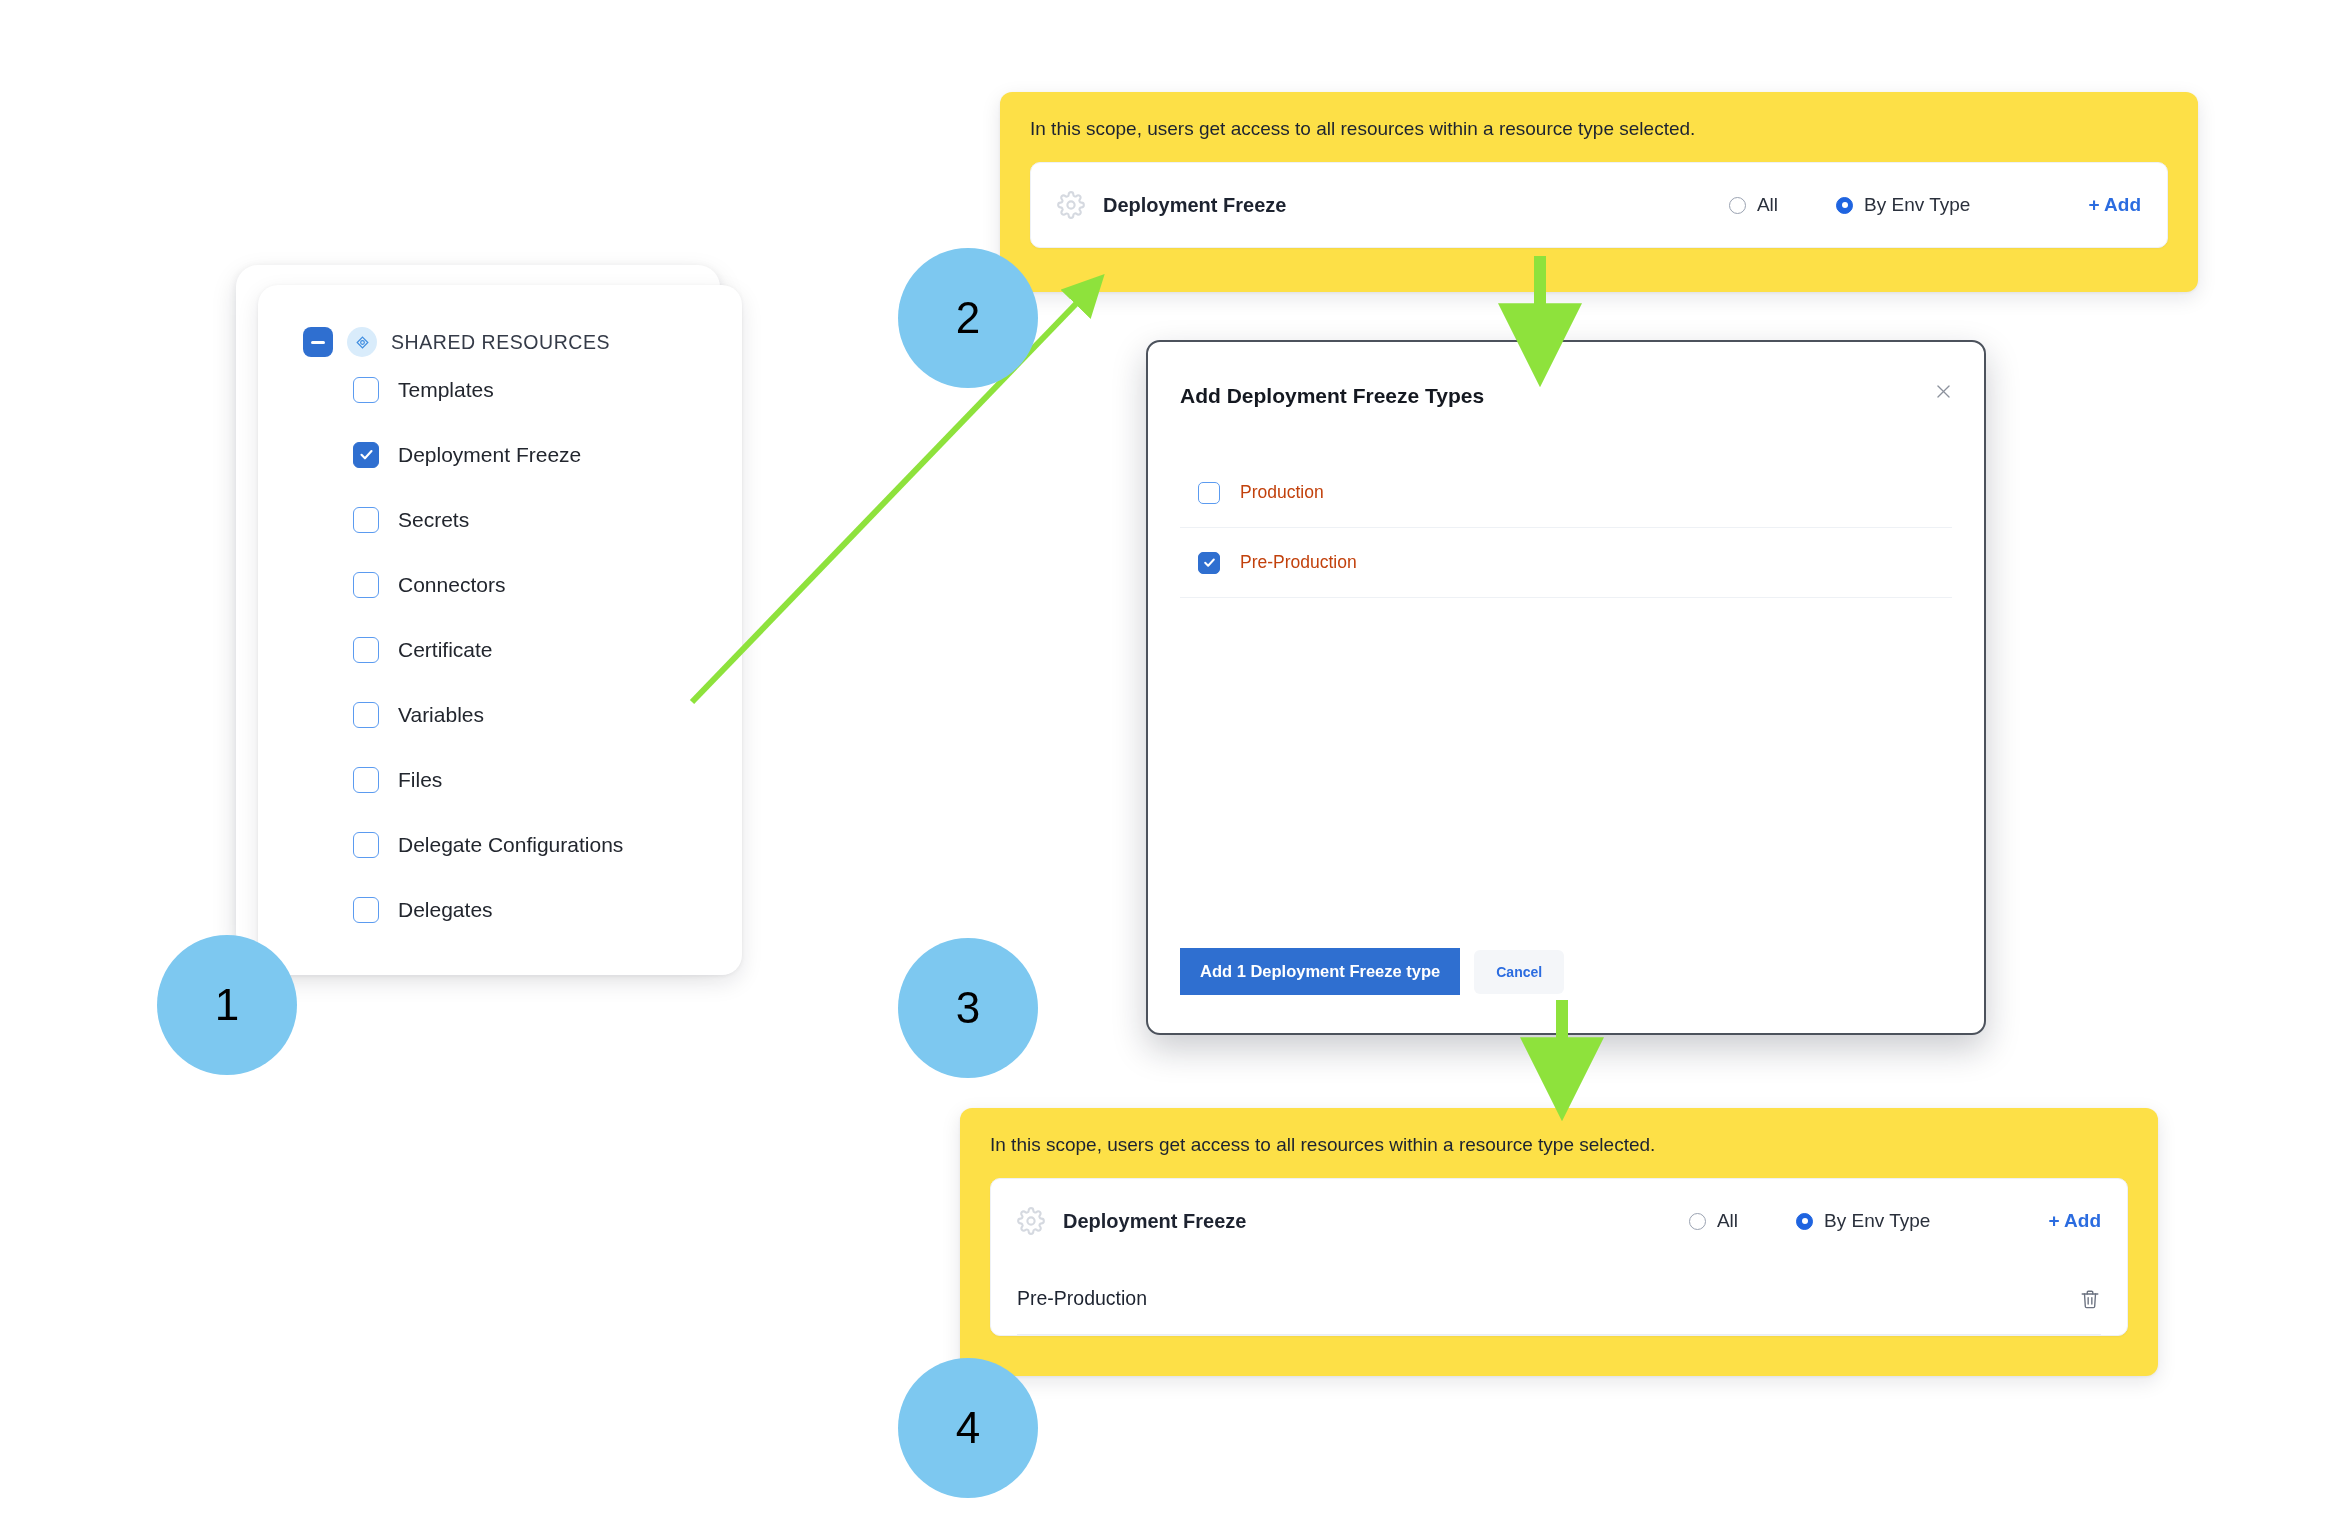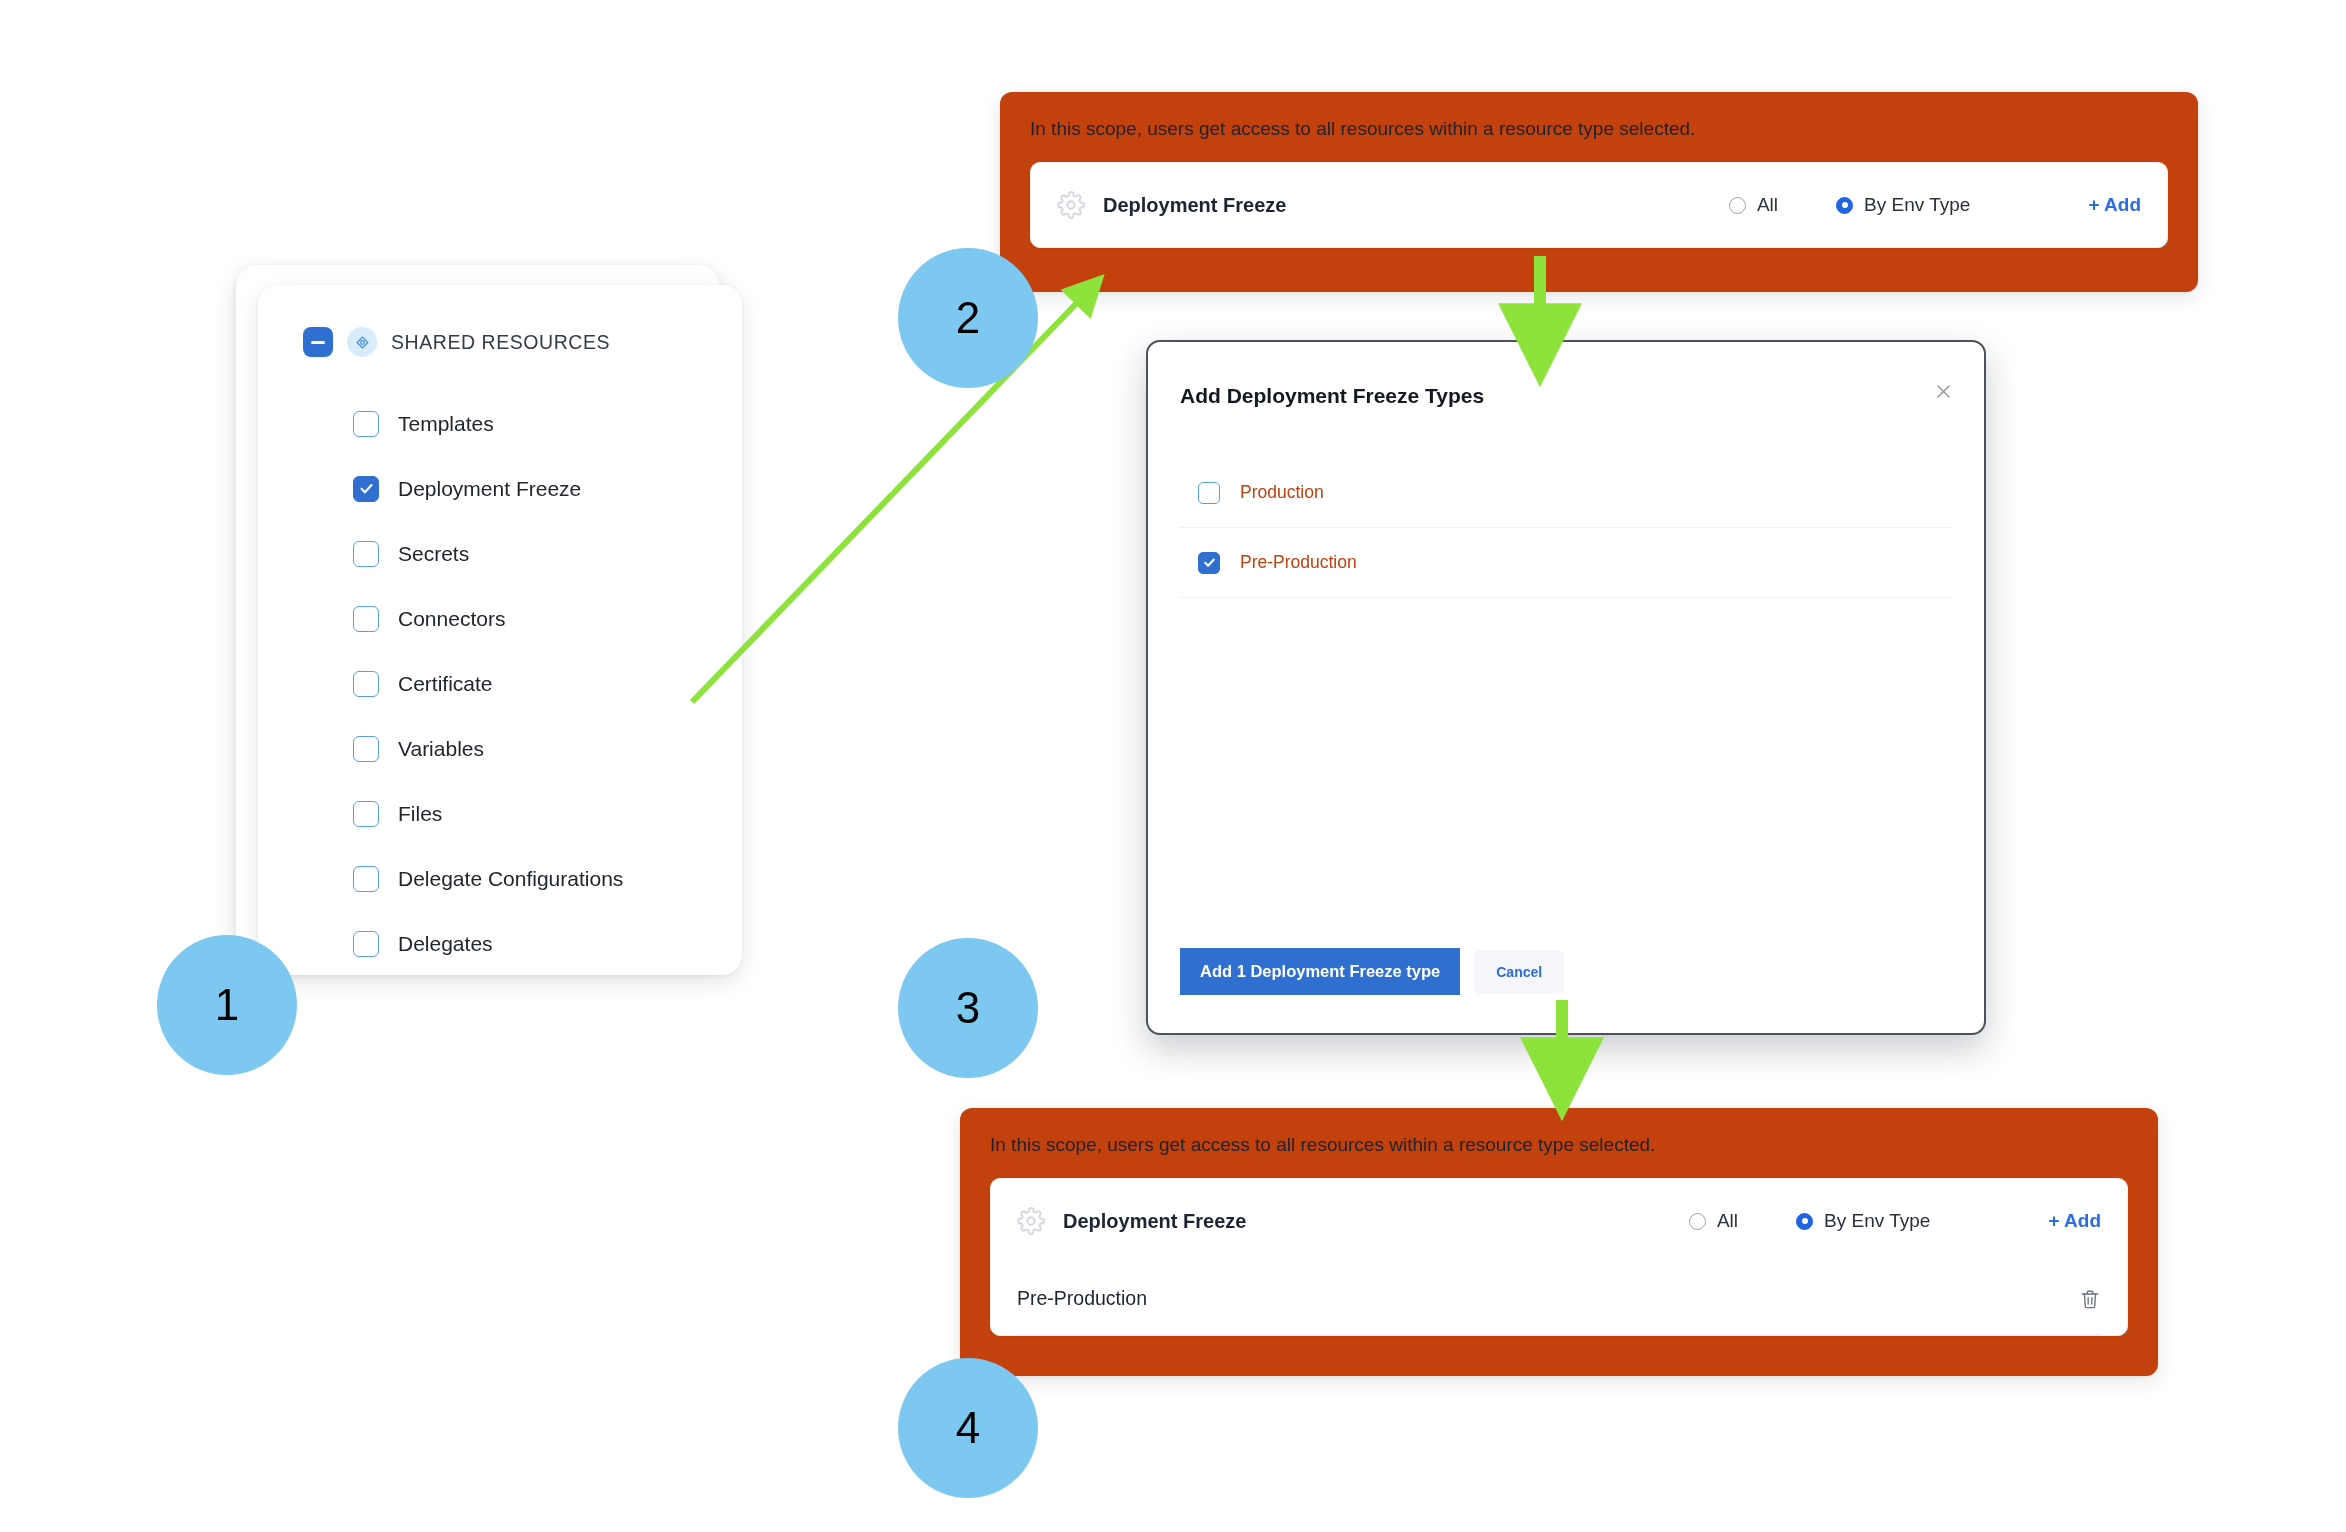--- a/index.html
+++ b/index.html
@@ -22,21 +22,21 @@
     box-shadow:0 10px 26px rgba(16,24,40,.13), 0 2px 8px rgba(16,24,40,.08);
   }
   #step1-card{
     position:absolute; left:258px; top:285px; width:484px; height:690px;
     background:#ffffff; border-radius:20px;
     box-shadow:0 8px 22px rgba(16,24,40,.10), 0 1px 4px rgba(16,24,40,.06);
     padding:42px 0 0 0;
   }
   .tree-header{
     display:flex; align-items:center; gap:14px;
-    padding-left:45px; margin-bottom:34px;
+    padding-left:45px; 
   }
   .collapse-btn{
     width:30px; height:30px; border-radius:8px; background:#2f6fd0;
     display:flex; align-items:center; justify-content:center; flex:0 0 auto;
     cursor:pointer;
   }
   .collapse-btn span{ display:block; width:14px; height:3px; background:#fff; border-radius:2px;}
   .res-glyph{
     width:30px; height:30px; border-radius:50%; background:#d9ecfb;
     display:flex; align-items:center; justify-content:center; flex:0 0 auto;
@@ -55,21 +55,21 @@
     border:1.8px solid #5b9bf0; background:#fff;
     display:flex; align-items:center; justify-content:center;
   }
   .cbx.checked{ background:#2f6fd0; border-color:#2f6fd0; }
   .cbx svg{ display:block; }
   .tree-label{ font-size:21px; color:#22262e; white-space:nowrap;}
 
   
   .scope-panel{
     position:absolute;
-    background:#c2410c; border-radius:12px;
+    background:#fde047; border-radius:12px;
     box-shadow:0 6px 20px rgba(16,24,40,.10), 0 1px 3px rgba(16,24,40,.06);
     padding:26px 30px 26px 30px;
   }
   .scope-note{
     font-size:19px; color:#1d2330; margin-bottom:22px; white-space:nowrap;
   }
   .scope-card{
     background:#ffffff; border:1px solid #eef1f6; border-radius:10px;
     box-shadow:0 1px 2px rgba(16,24,40,.04);
     padding:0 26px;

